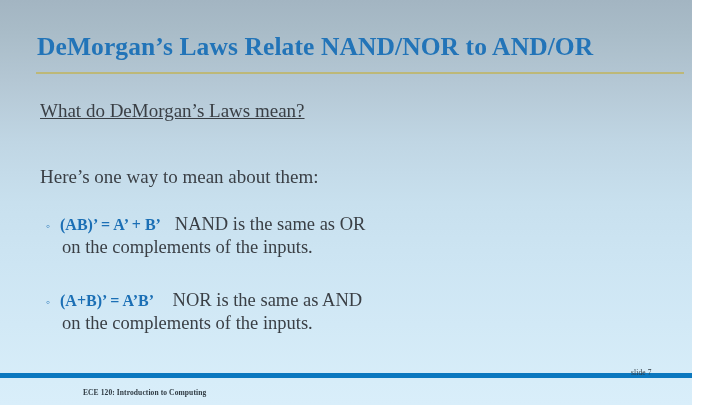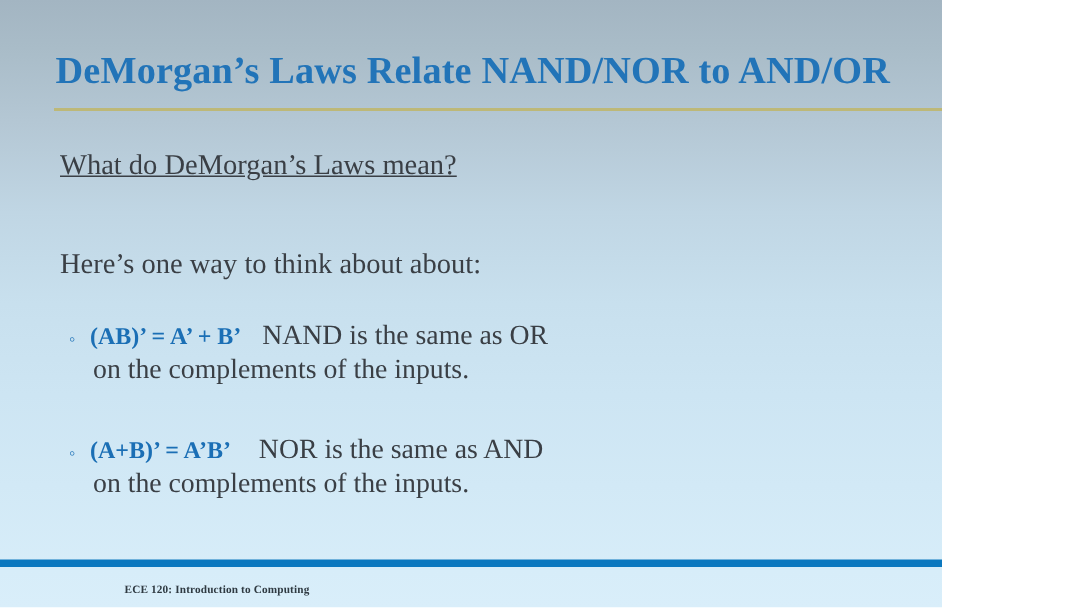--- a/index.html
+++ b/index.html
@@ -2,21 +2,21 @@
 <html><head>
 <meta charset="utf-8">
 <style>
   html, body {
     margin: 0;
     padding: 0;
     background: #ffffff;
   }
   #slide {
     position: relative;
-    width: 628px;
+    width: 692px;
     height: 405px;
     overflow: hidden;
     background: linear-gradient(to bottom,
         #a3b5c2 0%,
         #a9bcc8 8%,
         #b4c7d4 20%,
         #c0d6e4 35%,
         #c8e0ee 50%,
         #cde5f3 65%,
         #d2e9f6 80%,
@@ -127,21 +127,21 @@
 <body>
 
 <div id="slide">
 
   <div id="title">DeMorgan’s Laws Relate NAND/NOR to AND/OR</div>
   <div id="title-rule"></div>
 
   <div id="body">
 
     <p id="lead1" class="lead">What do DeMorgan’s Laws mean?</p>
-    <p id="lead2" class="lead">Here’s one way to think about about:</p>
+    <p id="lead2" class="lead">Here’s one way to mean about them:</p>
 
     <div id="bullet1" class="bullet-item">
       <span class="bullet-mark">◦</span>
       <span class="bullet-body">
         <span class="formula">(AB)’ = A’ + B’</span><span class="gloss">   NAND is the same as OR</span>
         <span class="cont">on the complements of the inputs.</span>
       </span>
     </div>
 
     <div id="bullet2" class="bullet-item">

